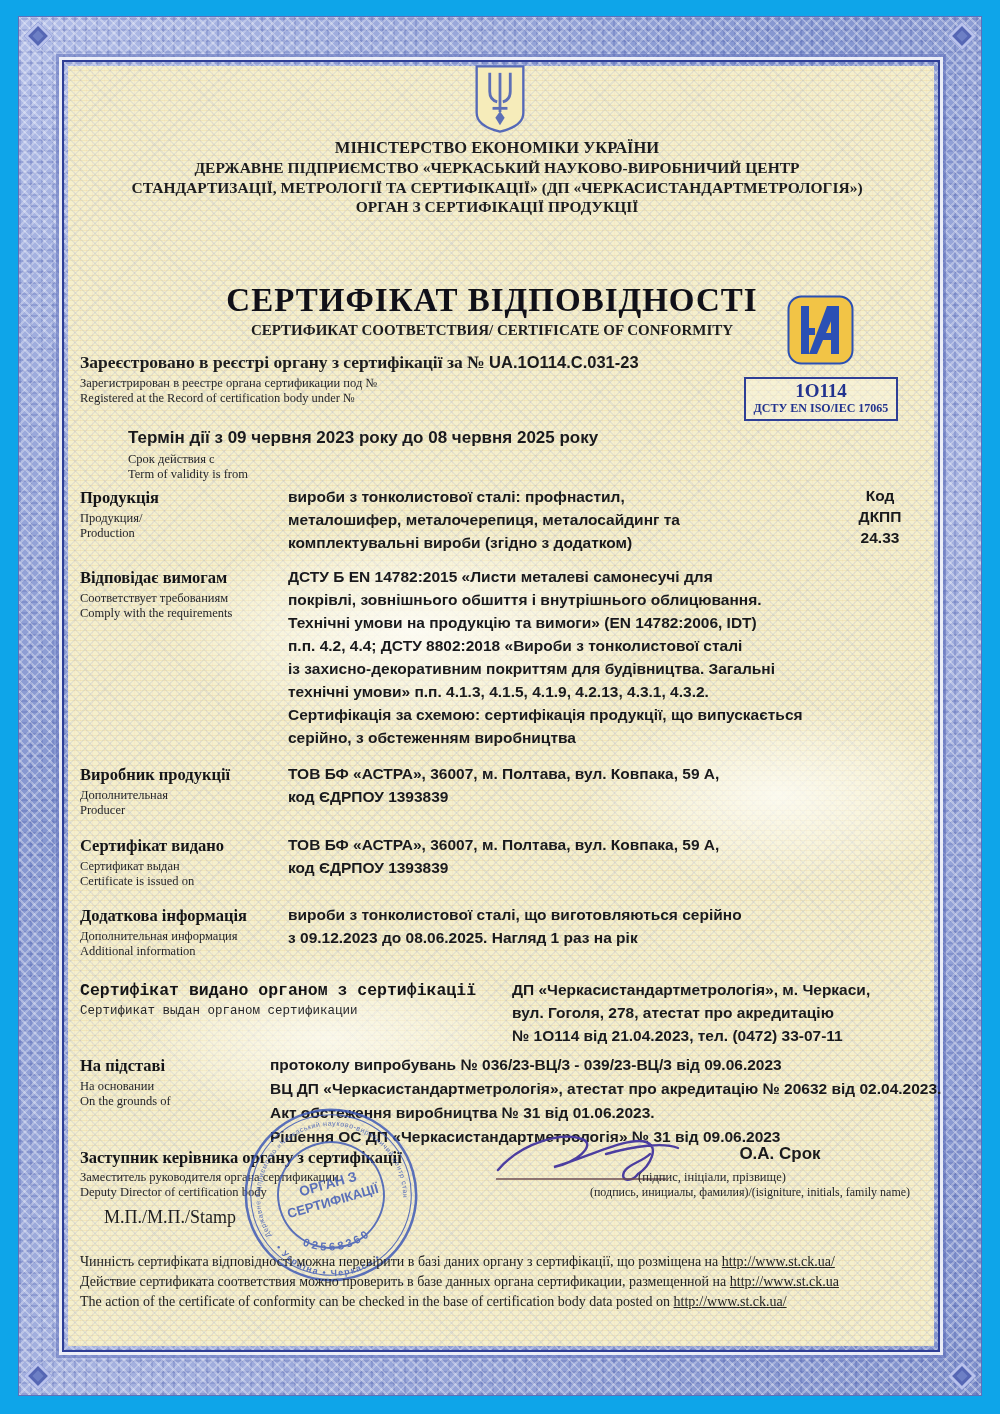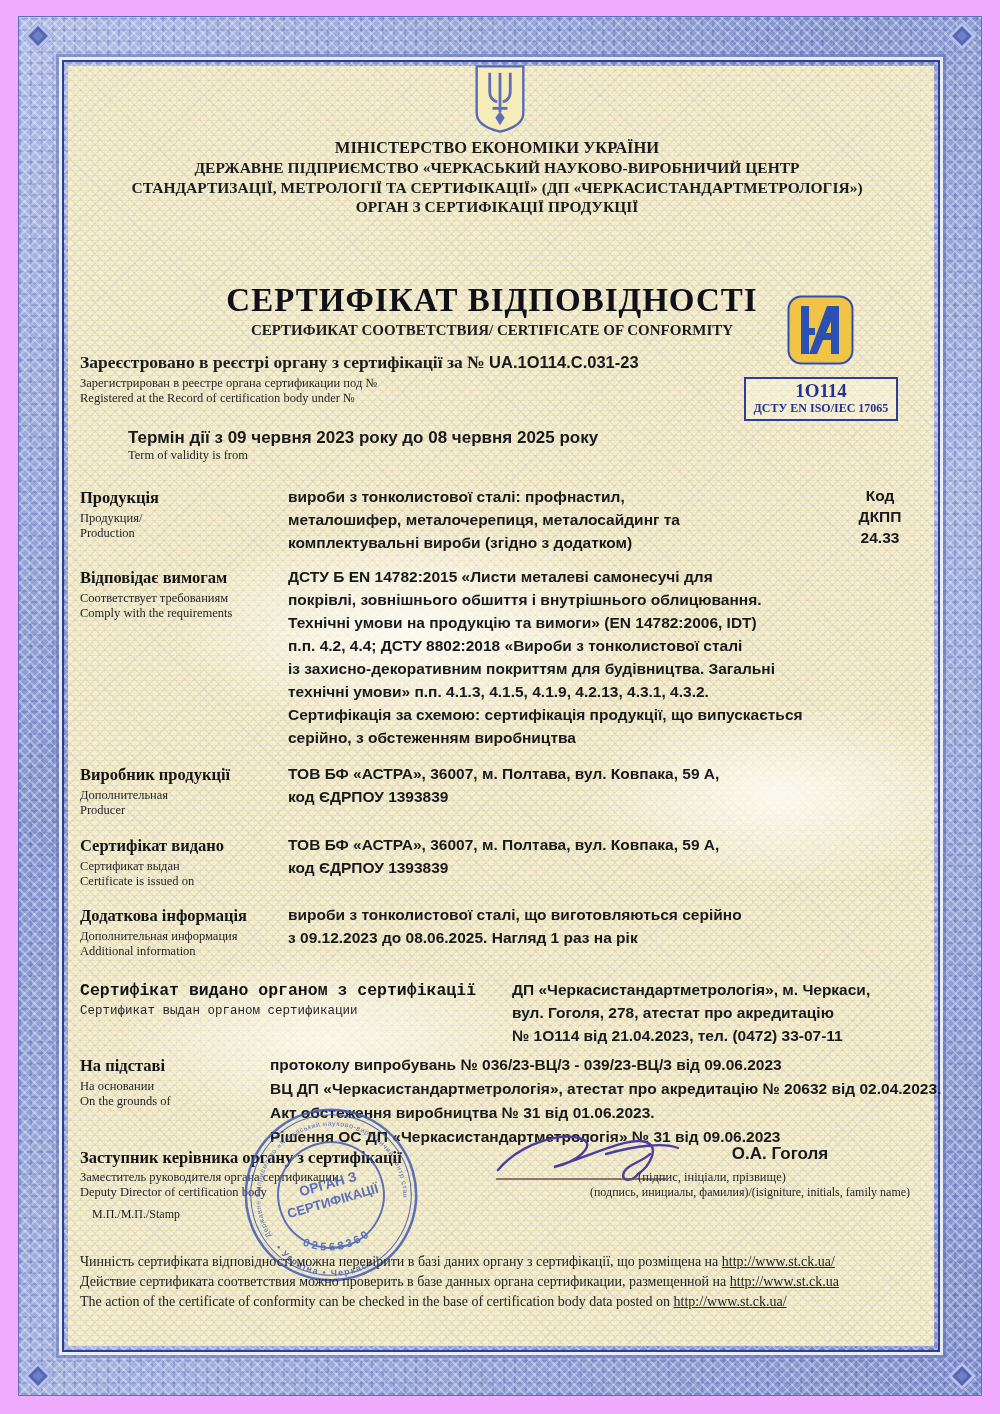--- a/index.html
+++ b/index.html
@@ -1,17 +1,17 @@
 <!DOCTYPE html>
 <html lang="uk"><head>
 <meta charset="utf-8">
 <style>
   html,body{margin:0;padding:0;background:#ffffff;}
   .page{
-    position:relative;width:1000px;height:1414px;background:#f0abfc;overflow:hidden;
+    position:relative;width:1000px;height:1414px;background:#0ea5e9;overflow:hidden;
     font-family:"Liberation Serif",serif;color:#1c1c1e;
   }
   
   .band{
     position:absolute;left:18px;top:16px;right:18px;bottom:18px;
     background-color:#93a3d7;
     background-image:
       repeating-linear-gradient(45deg, rgba(255,255,255,.30) 0 2px, transparent 2px 7px),
       repeating-linear-gradient(-45deg, rgba(255,255,255,.26) 0 2px, transparent 2px 7px),
       repeating-linear-gradient(90deg, rgba(44,62,150,.16) 0 2px, transparent 2px 11px),
@@ -108,20 +108,21 @@
   </div>
 
   <div class="abs" style="left:80px;top:352px;width:680px;">
     <span class="serif-b" style="font-size:17.5px;">Зареєстровано в реєстрі органу з сертифікації за № </span><span class="sans-b" style="font-size:16.5px;">UA.1О114.С.031-23</span>
     <div class="small" style="margin-top:3px;">Зарегистрирован в реестре органа сертификации под №</div>
     <div class="small">Registered at the Record of certification body under №</div>
   </div>
 
   <div class="abs" style="left:80px;top:428px;width:720px;margin-left:48px;">
     <div class="sans-b" style="font-size:17px;">Термін дії з 09 червня 2023 року до 08 червня 2025 року</div>
+    <div class="small" style="margin-top:4px;">Срок действия с</div>
     <div class="small">Term of validity is from</div>
   </div>
 
   <div class="abs" style="left:80px;top:485px;right:64px;">
     <div class="abs" style="left:0;top:3px;width:200px;">
       <div class="label-ua">Продукція</div>
       <div class="small" style="margin-top:4px;">Продукция/</div>
       <div class="small">Production</div>
     </div>
     <div class="abs row-content prewrap" style="left:208px;top:0;width:545px;">вироби з тонколистової сталі: профнастил,
@@ -197,31 +198,31 @@
     <div class="abs row-content prewrap" style="left:190px;top:0;width:690px;line-height:24px;">протоколу випробувань № 036/23-ВЦ/3 - 039/23-ВЦ/3 від 09.06.2023
 ВЦ ДП «Черкасистандартметрологія», атестат про акредитацію № 20632 від 02.04.2023.
 Акт обстеження виробництва № 31 від 01.06.2023.
 Рішення ОС ДП «Черкасистандартметрологія» № 31 від 09.06.2023</div>
   </div>
 
   <div class="abs" style="left:80px;top:1148px;width:420px;">
     <div class="label-ua" style="font-size:16.5px;">Заступник керівника органу з сертифікації</div>
     <div class="small" style="margin-top:3px;">Заместитель руководителя органа сертификации</div>
     <div class="small">Deputy Director of certification body</div>
-    <div style="font-size:12px;margin-top:8px;margin-left:12px;">М.П./М.П./Stamp</div>
+    <div style="font-size:18px;margin-top:8px;margin-left:24px;">М.П./М.П./Stamp</div>
   </div>
 
   <div class="abs" style="left:488px;top:1126px;">
     <svg width="195" height="62" viewBox="0 0 195 62" xmlns="http://www.w3.org/2000/svg">
       <path d="M10,44 C34,16 74,6 94,13 C110,19 86,38 66,41 C98,32 140,10 158,16 C172,21 162,40 150,48 C144,56 132,56 136,46 C140,38 154,36 162,28 M118,28 C146,20 176,16 190,22" fill="none" stroke="#4b3da0" stroke-width="2.4" stroke-linecap="round"></path>
       <line x1="8" y1="53" x2="178" y2="53" stroke="#6d4d52" stroke-width="1.6"></line>
     </svg>
   </div>
 
-  <div class="abs sans-b center" style="left:690px;top:1144px;width:180px;font-size:17px;">О.А. Гоголя</div>
+  <div class="abs sans-b center" style="left:690px;top:1144px;width:180px;font-size:17px;">О.А. Срок</div>
   <div class="abs center small" style="left:612px;top:1170px;width:200px;">(підпис, ініціали, прізвище)</div>
   <div class="abs center small" style="left:580px;top:1185px;width:340px;font-size:12px;">(подпись, инициалы, фамилия)/(isigniture, initials, family name)</div>
 
   <div class="abs" style="left:238px;top:1102px;opacity:.82;transform:rotate(-16deg);">
     <svg width="186" height="186" viewBox="0 0 190 190" xmlns="http://www.w3.org/2000/svg">
       <defs>
         <path id="ringPath" d="M25,118 A73,73 0 1 1 165,118"></path>
         <path id="numPath" d="M43,126 a66,66 0 0 0 104,0"></path>
         <path id="botPath" d="M23,124 a75,75 0 0 0 144,0"></path>
       </defs>

